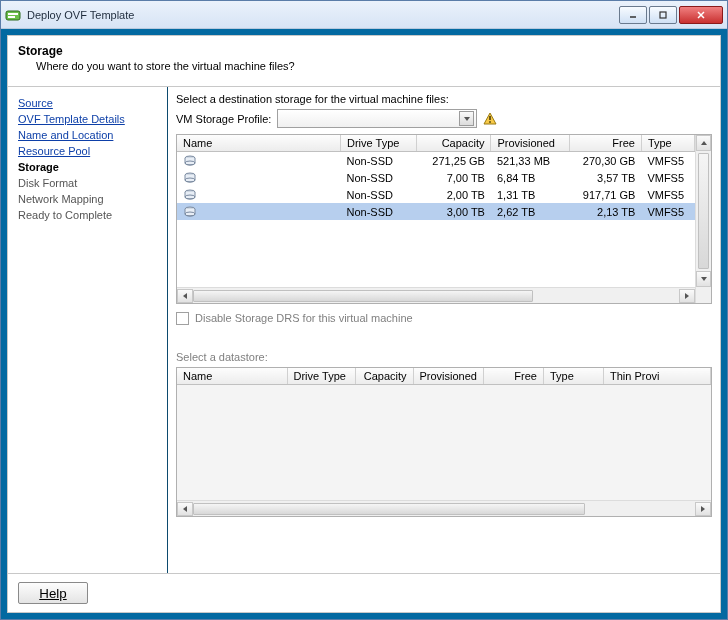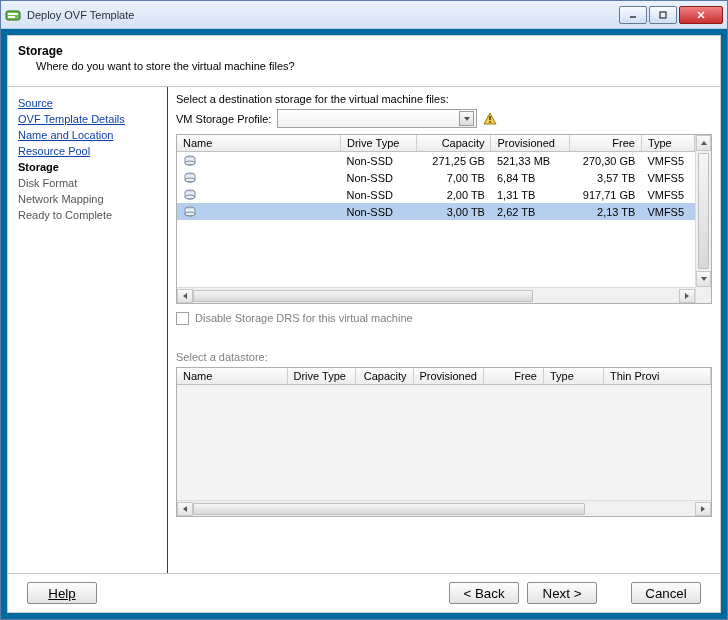--- a/index.html
+++ b/index.html
@@ -160,21 +160,21 @@
     border: 1px solid #b0b0b0;
     background: #fff;
     height: 150px;
     display:flex; flex-direction:column;
   }
   .tablebox2 .grid { flex:1; background:#f4f4f4; }
   .tablebox2 thead th { background: linear-gradient(#fdfdfd,#ececec); }
 
   .footer {
     border-top: 1px solid #c8c8c8;
-    padding: 8px 19px;
+    padding: 8px 10px;
     display: flex;
     align-items: center;
     background: #fff;
   }
   .btn {
     min-width: 70px;
     height: 22px;
     border: 1px solid #8a8a8a;
     background: linear-gradient(#fdfdfd,#e4e4e4);
     border-radius: 2px;
@@ -396,28 +396,16 @@
             </div>
           </div>
 
         </div>
       </div>
 
       <div class="footer">
         <button class="btn">
             <span style="text-decoration:underline">Help</span>
           </button>
-        <div class="footer-right">
-          <button class="btn">
-              <span>&lt; Back</span>
-            </button>
-          <button class="btn">
-              <span>Next &gt;</span>
-            </button>
-          <span style="width:18px"></span>
-          <button class="btn">
-              <span>Cancel</span>
-            </button>
-        </div>
       </div>
     </div>
   </div>
 </div>
 
 </body></html>

